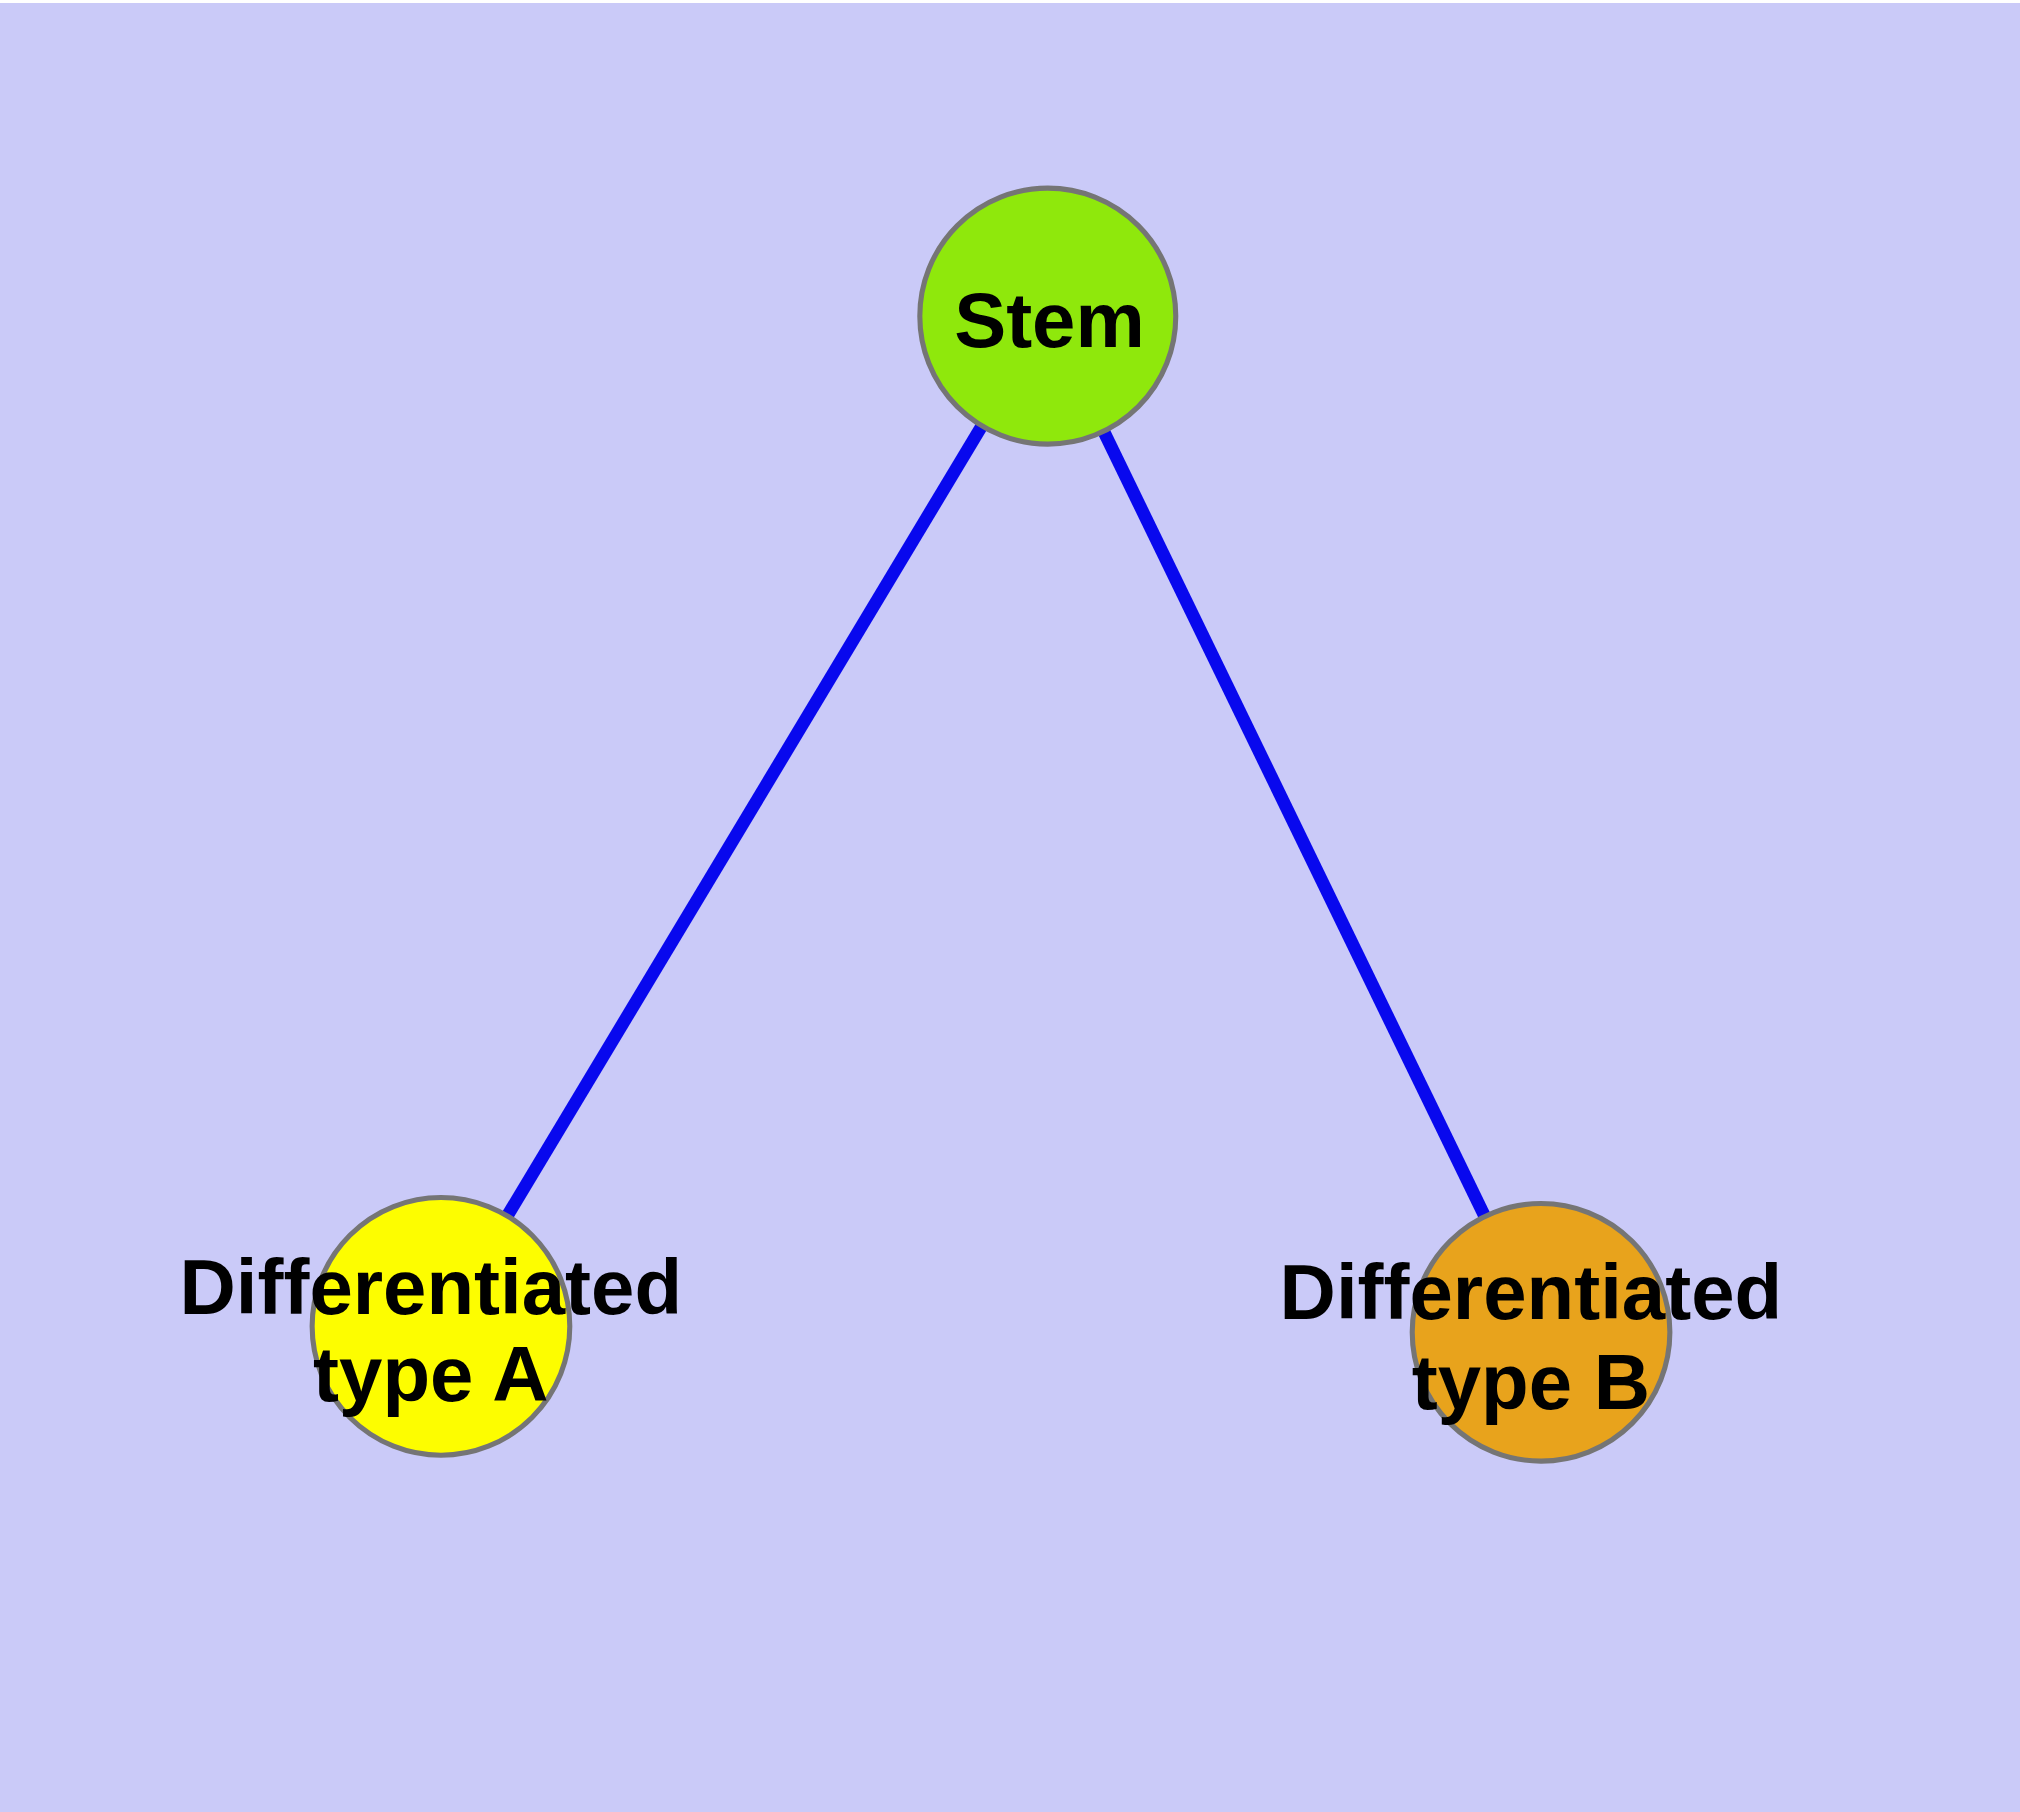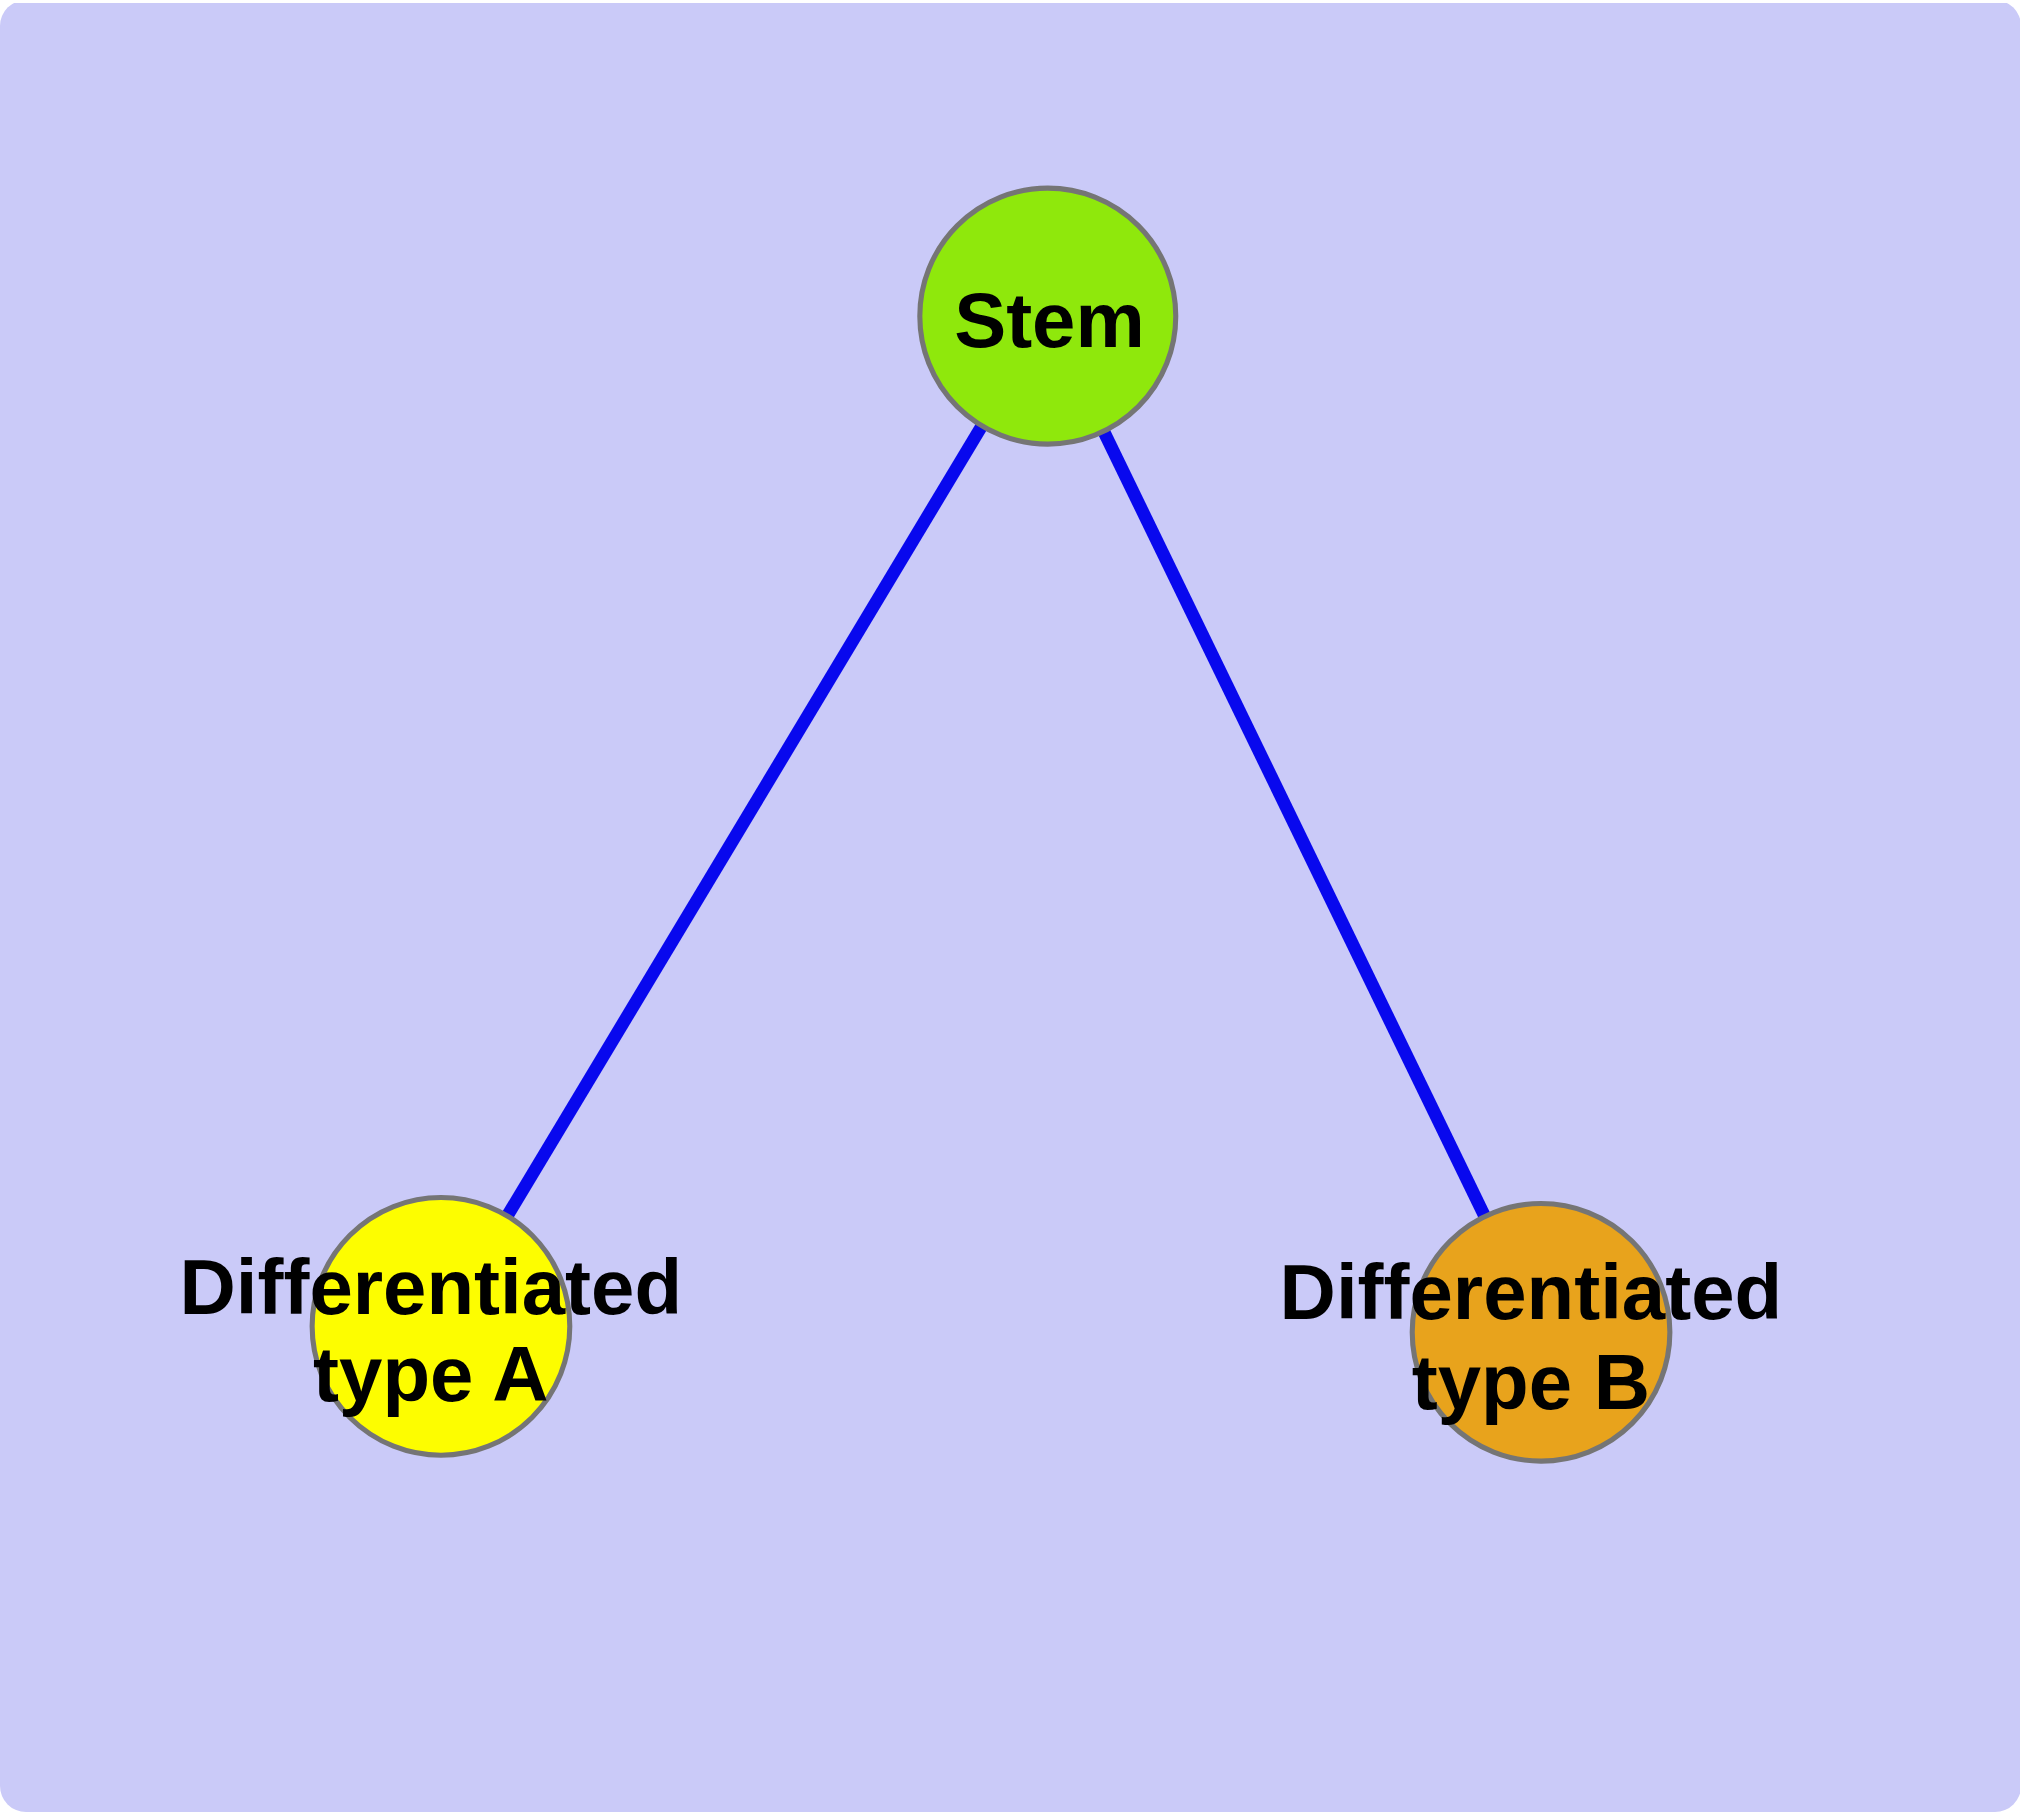--- a/index.html
+++ b/index.html
@@ -7,21 +7,20 @@
     padding: 0;
     background: #ffffff;
     font-family: "Liberation Sans", sans-serif;
   }
   .stage {
     position: relative;
     width: 2021px;
     height: 1812px;
     background: #ffffff;
     overflow: hidden;
-    border-radius: 26px;
   }
   
   .plot-area {
     position: absolute;
     left: 0;
     top: 3.4px;
     width: 2021px;
     height: 1809px;
   }
   .graph-svg {

